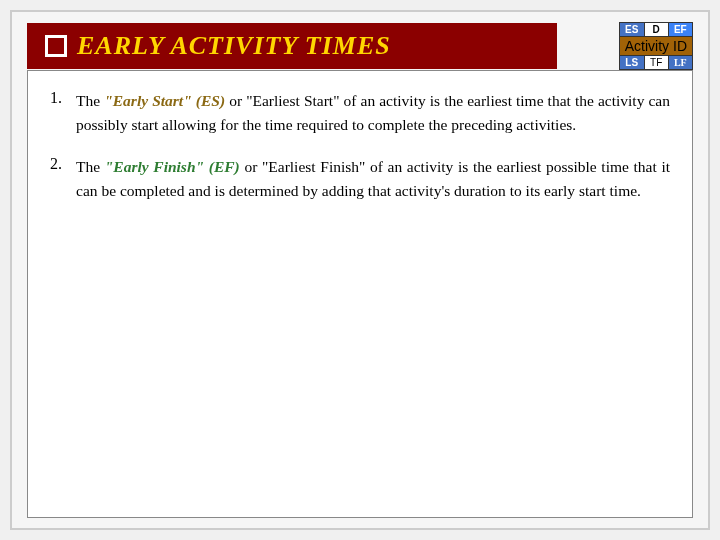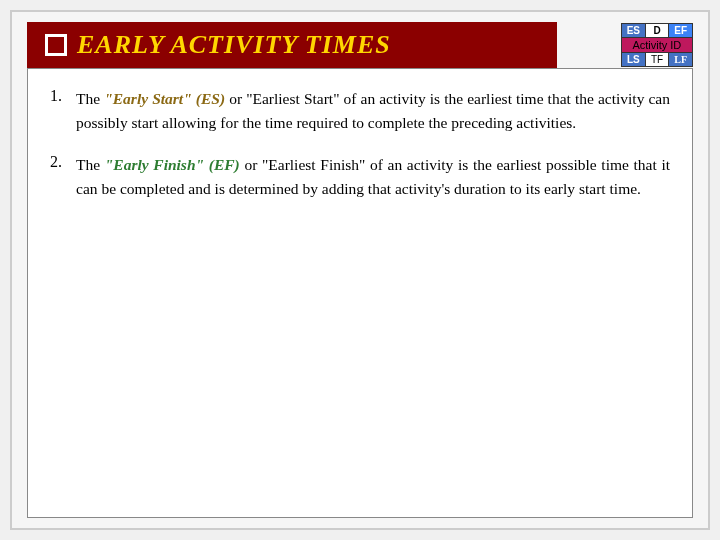--- a/index.html
+++ b/index.html
@@ -80,23 +80,23 @@
       background: #fff;
       color: #000;
       font-weight: bold;
     }
     .activity-table .highlight-ef {
       background: #3b82f6;
       color: white;
       font-weight: bold;
     }
     .activity-table .mid-label {
-      background: #be185d;
-      color: #000;
-      font-size: 11px;
+      background: #a16207;
+      color: #000;
+      font-size: 14px;
     }
     .activity-table .highlight-ls {
       background: #4472C4;
       color: white;
       font-weight: bold;
       margin-left: 20px;
     }
     .activity-table .highlight-tf {
       background: #fff;
       color: #000;

